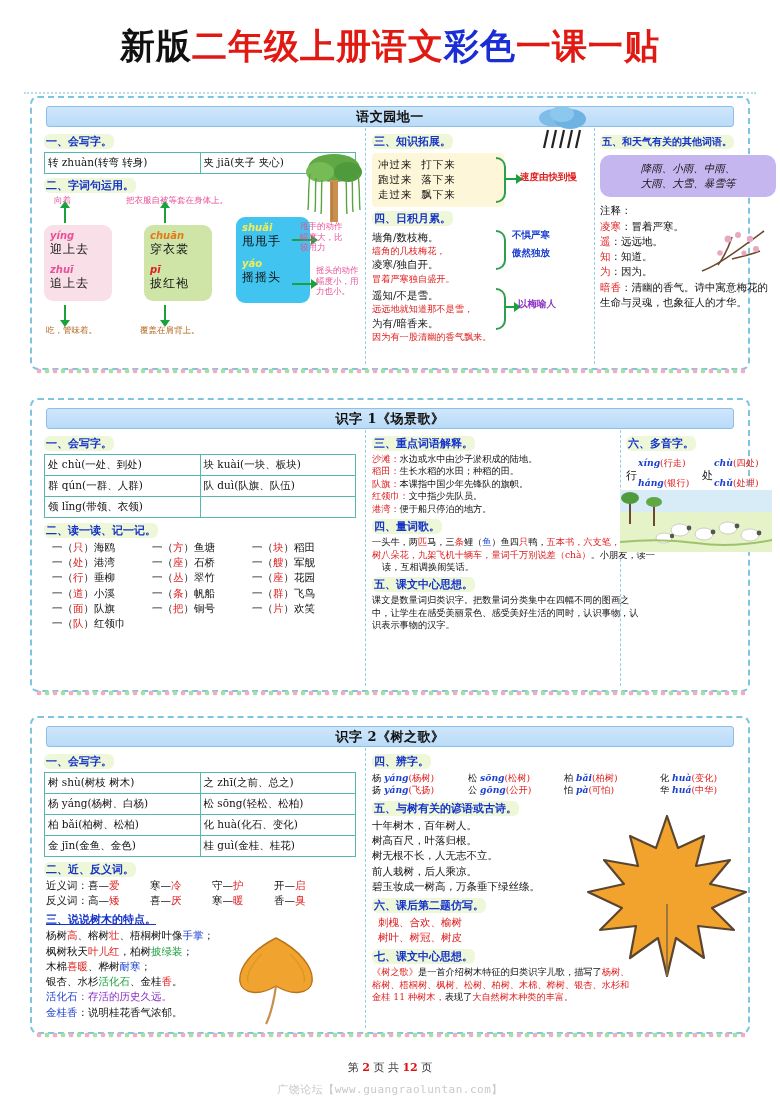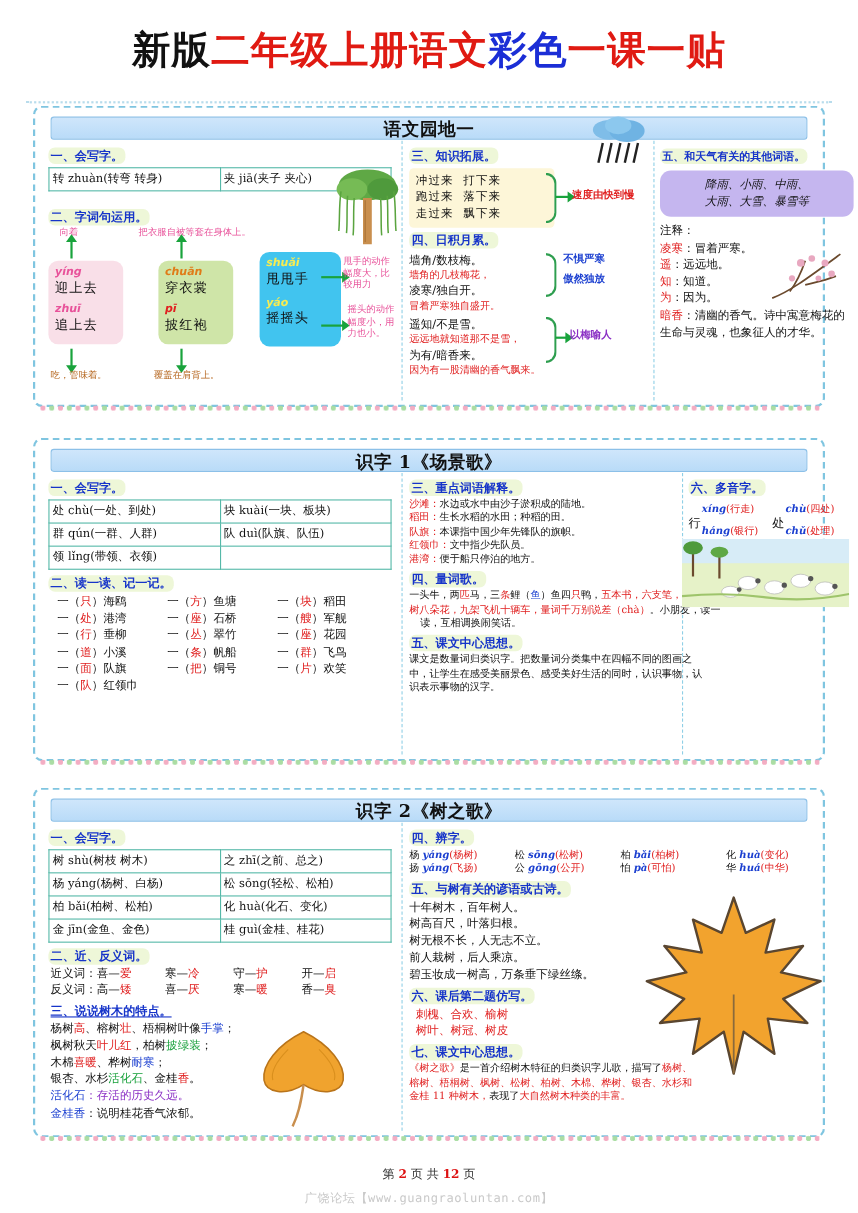--- a/index.html
+++ b/index.html
@@ -36,21 +36,21 @@
     background-size:16px 7px;
     opacity:.95;
   }
   .sect-head{
     position:absolute;left:14px;right:14px;top:8px;height:19px;
     background:linear-gradient(#cfe6fb,#b9dbf8);
     border:1px solid #8cc0e8;border-radius:3px;
   }
   .sect-head .ht{
     position:absolute;left:0;right:0;top:1px;text-align:center;
-    font-size:16px;font-weight:bold;color:#111;
+    font-size:13px;font-weight:bold;color:#111;
     font-family:"DejaVu Serif","Liberation Serif",serif;
     letter-spacing:.5px;
   }
 
   .col{position:absolute;top:32px;bottom:6px;}
   .vline{position:absolute;top:30px;bottom:4px;width:0;border-left:1px dashed #8fcfe6;}
 
   
   .h-blue{
     color:#1634c9;font-weight:bold;font-size:11px;
@@ -142,21 +142,21 @@
 
   <div class="sect" style="left:30px;top:96px;width:720px;height:274px;">
     <div class="sect-head">
       <div class="ht">语文园地一</div>
     </div>
     <div class="vline" style="left:333px;"></div>
     <div class="vline" style="left:562px;"></div>
 
     <div class="col" style="left:8px;width:322px;">
       <div class="h-blue" style="margin-left:4px;">一、会写字。</div>
-      <table class="wz" style="margin:1px 4px 12px 4px;width:312px;">
+      <table class="wz" style="margin:1px 4px 0 4px;width:312px;">
         <tbody>
             <tr>
           <td><span>转 zhuàn(转弯  转身)</span></td>
           <td><span>夹 jiā(夹子  夹心)</span></td>
         </tr>
       </tbody>
         </table>
       <div class="h-blue" style="margin:4px 0 0 4px;">二、字词句运用。</div>
 
       
@@ -184,21 +184,21 @@
         <div class="arrow-dn" style="left:124px;top:110px;height:16px;"></div>
         <div class="note brn" style="left:100px;top:130px;">覆盖在肩背上。</div>
 
         <div class="wbox" style="left:196px;top:22px;width:74px;height:86px;background:#41c4ef;">
           <div class="pyi" style="color:#f7ec52;">shuǎi</div>
           <div class="wrd">甩甩手</div>
           <div class="pyi" style="color:#f7ec52;margin-top:8px;">yáo</div>
           <div class="wrd">摇摇头</div>
         </div>
         <div class="arrow-rt" style="left:252px;top:44px;width:20px;"></div>
-        <div class="note" style="left:272px;top:26px;width:46px;white-space:normal;">甩手的动作幅度大，比较用力</div>
+        <div class="note" style="left:260px;top:26px;width:46px;white-space:normal;">甩手的动作幅度大，比较用力</div>
         <div class="arrow-rt" style="left:252px;top:88px;width:20px;"></div>
         <div class="note" style="left:276px;top:70px;width:46px;white-space:normal;">摇头的动作幅度小，用力也小。</div>
       </div>
 
       
       <svg class="illu" style="left:262px;top:18px;" width="64" height="82" viewBox="0 0 64 82">
         <ellipse cx="32" cy="20" rx="26" ry="14" fill="#5fa845"></ellipse>
         <ellipse cx="18" cy="24" rx="14" ry="10" fill="#76bb55"></ellipse>
         <ellipse cx="46" cy="24" rx="14" ry="10" fill="#4f9a3c"></ellipse>
         <g stroke="#5aa43f" stroke-width="1.4" fill="none">

